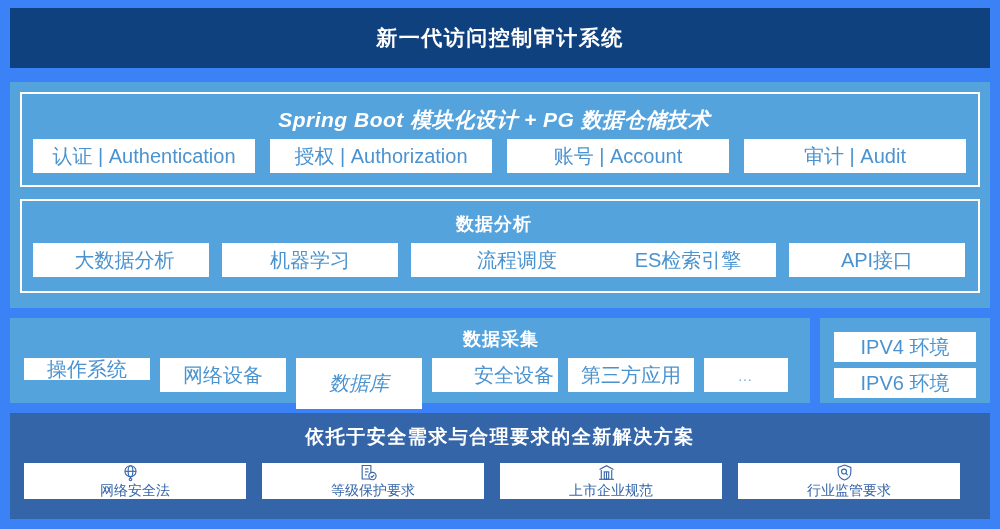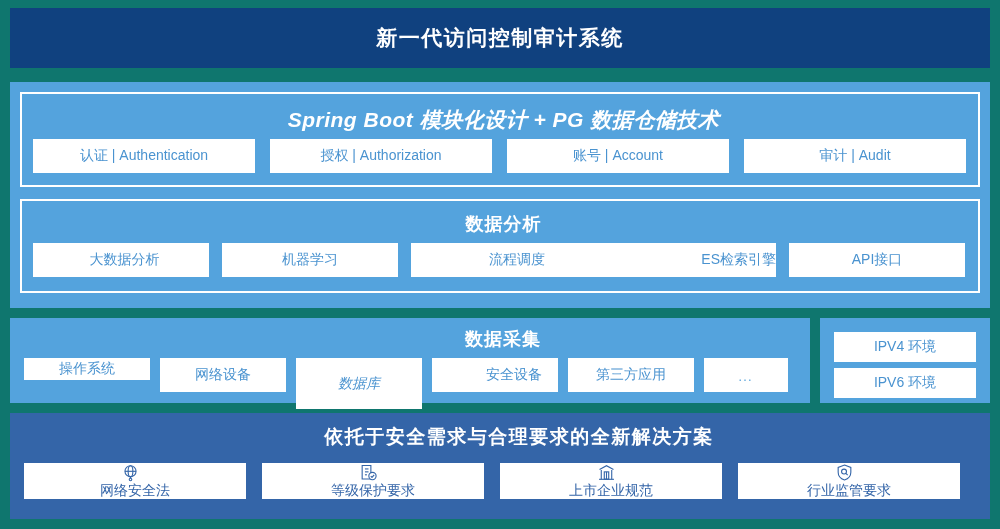--- a/index.html
+++ b/index.html
@@ -10,21 +10,21 @@
   body {
     width: 1000px;
     height: 529px;
     font-family: "Liberation Sans", "DejaVu Sans", sans-serif;
     overflow: hidden;
   }
   .page {
     position: relative;
     width: 1000px;
     height: 529px;
-    background: #0f766e;
+    background: #3b82f6;
   }
 
   
   .header {
     position: absolute;
     left: 10px;
     top: 8px;
     width: 980px;
     height: 60px;
     background: #10417f;
@@ -56,21 +56,20 @@
     box-sizing: border-box;
   }
 
   .section-title {
     position: absolute;
     left: 0;
     right: 12px;
     text-align: center;
     color: #ffffff;
     font-weight: bold;
-    margin-left: 19px;
   }
   .title-spring {
     font-size: 21px;
     font-style: italic;
     letter-spacing: 0.5px;
   }
   .title-plain {
     font-size: 18px;
     letter-spacing: 1px;
   }
@@ -81,21 +80,21 @@
 
   
   .chip {
     position: absolute;
     background: #ffffff;
     display: flex;
     align-items: center;
     justify-content: center;
     box-sizing: border-box;
     color: #4a93d0;
-    font-size: 14px;
+    font-size: 20px;
     white-space: nowrap;
   }
   .chip.dark-text {
     color: #3465a8;
     font-size: 14px;
     flex-direction: column;
   }
   .chip .chip-icon {
     display: inline-flex;
     align-items: center;
@@ -149,30 +148,30 @@
   </div>
   <div class="chip" style="left:33px; top:243px; width:176px; height:34px;padding-left:7px;">
     <span class="chip-label">大数据分析</span>
   </div>
   <div class="chip" style="left:222px; top:243px; width:176px; height:34px;">
     <span class="chip-label">机器学习</span>
   </div>
   <div class="chip" style="left:411px; top:243px; width:212px; height:34px;">
     <span class="chip-label">流程调度</span>
   </div>
-  <div class="chip" style="left:600px; top:243px; width:176px; height:34px;justify-content:flex-end;">
+  <div class="chip" style="left:600px; top:243px; width:176px; height:34px;">
     <span class="chip-label">ES检索引擎</span>
   </div>
   <div class="chip" style="left:789px; top:243px; width:176px; height:34px;">
     <span class="chip-label">API接口</span>
   </div>
 
   <div class="panel-light" style="left:10px; top:318px; width:800px; height:85px;">
   </div>
-  <div class="section-title title-plain" style="left:10px; width:948px; top:327px;">数据采集</div>
+  <div class="section-title title-plain" style="left:10px; width:948px; top:327px;padding-left:17px;">数据采集</div>
   <div class="chip" style="left:24px; top:358px; width:126px; height:22px;text-align:center;">
     <span class="chip-label">操作系统</span>
   </div>
   <div class="chip" style="left:160px; top:358px; width:126px; height:34px;">
     <span class="chip-label">网络设备</span>
   </div>
   <div class="chip" style="left:296px; top:358px; width:126px; height:51px;font-style:italic;">
     <span class="chip-label">数据库</span>
   </div>
   <div class="chip" style="left:432px; top:358px; width:126px; height:34px;padding-left:38px;">

